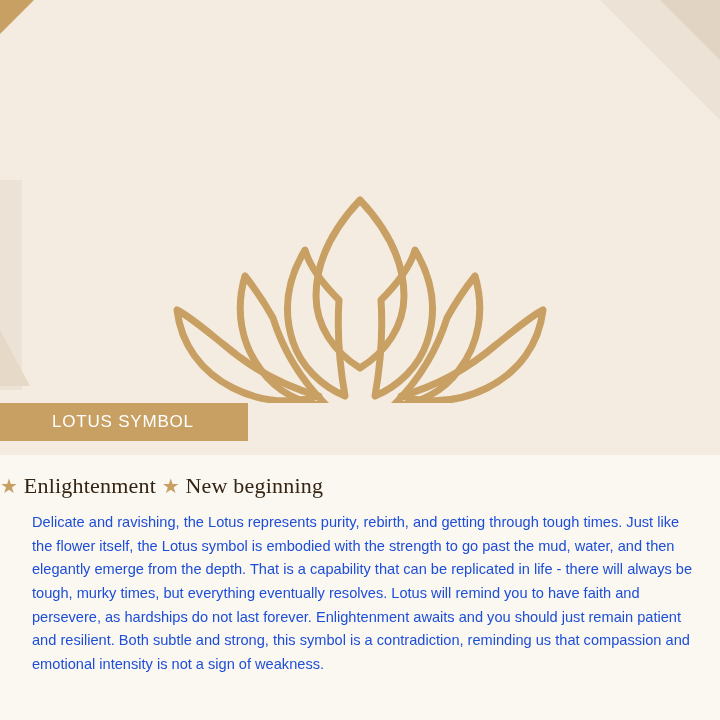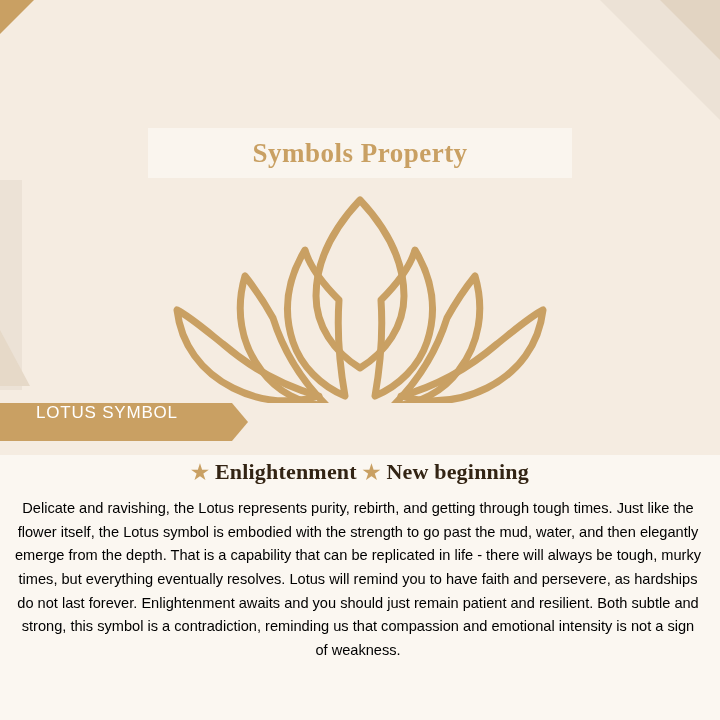--- a/index.html
+++ b/index.html
@@ -120,20 +120,22 @@
 
   
   .symbol-tag {
     position: absolute;
     left: 0;
     top: 403px;
     width: 232px;
     height: 38px;
     background: #c9a063;
     display: flex;
+    align-items: center;
+    padding-left: 16px;
   }
   .symbol-tag .tag-text {
     margin-left: 36px;
     color: #ffffff;
     font-size: 17px;
     letter-spacing: 0.8px;
   }
   .symbol-tag-arrow {
     position: absolute;
     left: 232px;
@@ -147,58 +149,54 @@
   
   .body-panel {
     position: absolute;
     left: 0;
     top: 455px;
     width: 720px;
     height: 265px;
     background: #fbf7f1;
   }
   .headline {
-    margin-top: 4px;
-    text-align: center;
+    margin-top: 18px;
     font-family: "Liberation Serif", serif;
     font-size: 22px;
-    font-weight: bold;
+    font-weight: normal;
     color: #3b2a18;
     letter-spacing: 0.2px;
   }
   .headline .star {
     color: #c9a063;
     font-size: 20px;
   }
   .headline .hl-1, .headline .hl-2 { color: #332414; }
   .paragraph {
-    margin: 12px 18px 0 14px;
+    margin: 12px 18px 0 32px;
     font-size: 14.6px;
     line-height: 1.62;
-    color: #000000;
-    text-align: center;
+    color: #1d4ed8;
+    text-align: left;
   }
 </style>
 </head>
 <body>
 
 <div class="page">
 
   <div class="corner-tl"></div>
   <div class="corner-tr-band"></div>
   <div class="corner-tr-band2"></div>
   <div class="edge-left-band"></div>
   <div class="edge-left-notch"></div>
   <div class="corner-bl"></div>
   <div class="edge-right-bottom"></div>
 
 
-  <div class="title-ribbon">
-    <span class="title-text">Symbols Property</span>
-  </div>
 
   <div class="lotus-art">
     <svg width="470" height="215" viewBox="0 0 470 215" xmlns="http://www.w3.org/2000/svg">
       <g fill="none" stroke="#c9a063" stroke-width="7" stroke-linejoin="round" stroke-linecap="round">
 
         <path d="M235 12c-30 32-44 64-44 96 0 30 18 56 44 72 26-16 44-42 44-72 0-32-14-64-44-96z"></path>
 
         <path d="M180 62c-18 30-22 62-12 92 8 24 28 44 52 54-6-34-8-66-6-96-20-20-30-36-34-50z"></path>
         <path d="M290 62c18 30 22 62 12 92-8 24-28 44-52 54 6-34 8-66 6-96 20-20 30-36 34-50z"></path>
 

